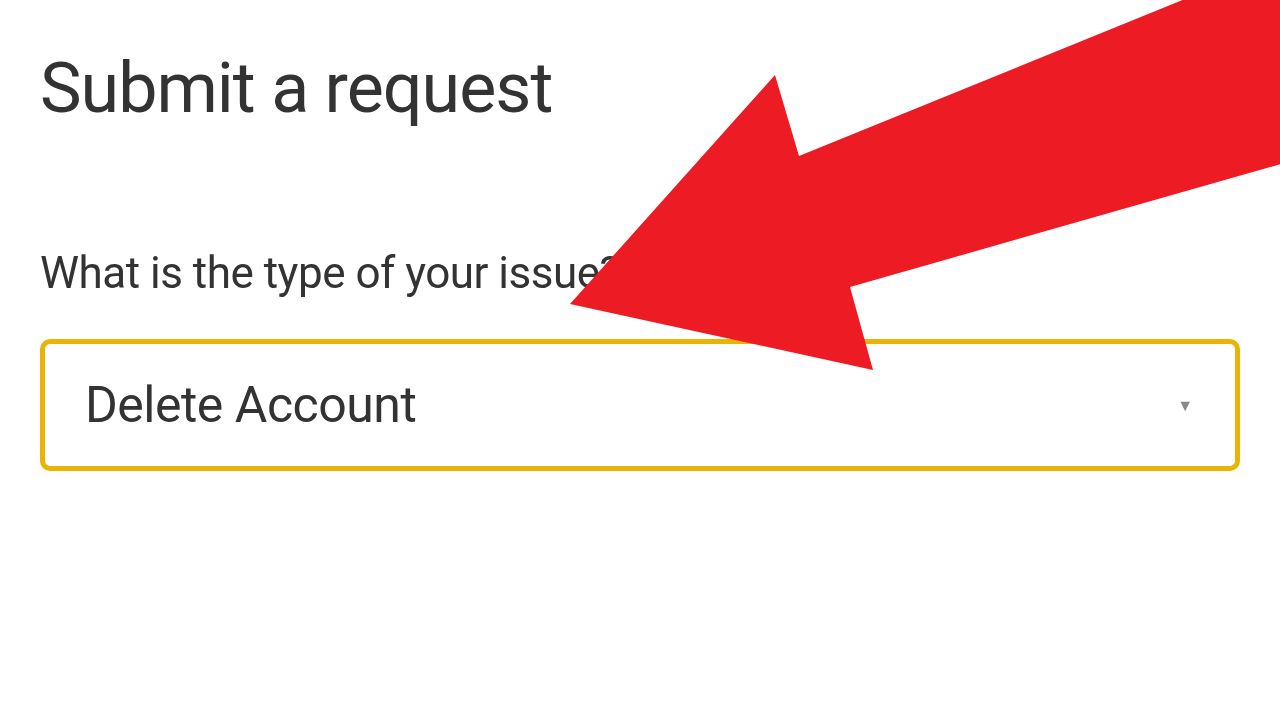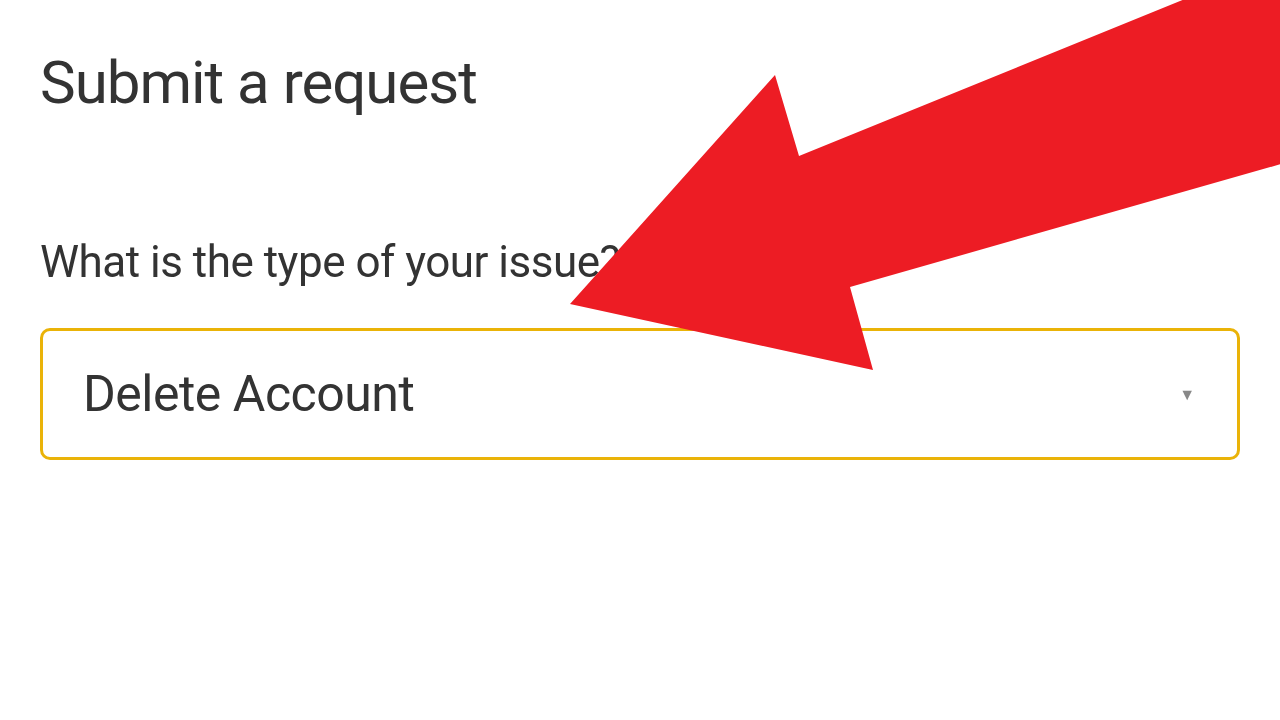--- a/index.html
+++ b/index.html
@@ -13,39 +13,39 @@
       background: #ffffff;
       font-family: -apple-system, BlinkMacSystemFont, "Segoe UI", Roboto, "Helvetica Neue", Arial, sans-serif;
       overflow: hidden;
       position: relative;
     }
     .container {
       padding: 50px 40px 0 40px;
       position: relative;
     }
     .page-title {
-      font-size: 60px;
+      font-size: 70px;
       font-weight: 400;
       color: #333333;
       letter-spacing: -1px;
       line-height: 1.1;
       margin-bottom: 120px;
     }
     .field-label {
       font-size: 44px;
       font-weight: 400;
       color: #333333;
       margin-bottom: 40px;
       letter-spacing: -0.5px;
     }
     .select-wrap {
       position: relative;
       width: 1200px;
       height: 132px;
-      border: 3px solid #eab308;
+      border: 5px solid #eab308;
       border-radius: 10px;
       display: flex;
       align-items: center;
       padding: 0 40px;
       cursor: pointer;
       background: #ffffff;
     }
     .select-value {
       font-size: 50px;
       font-weight: 400;

